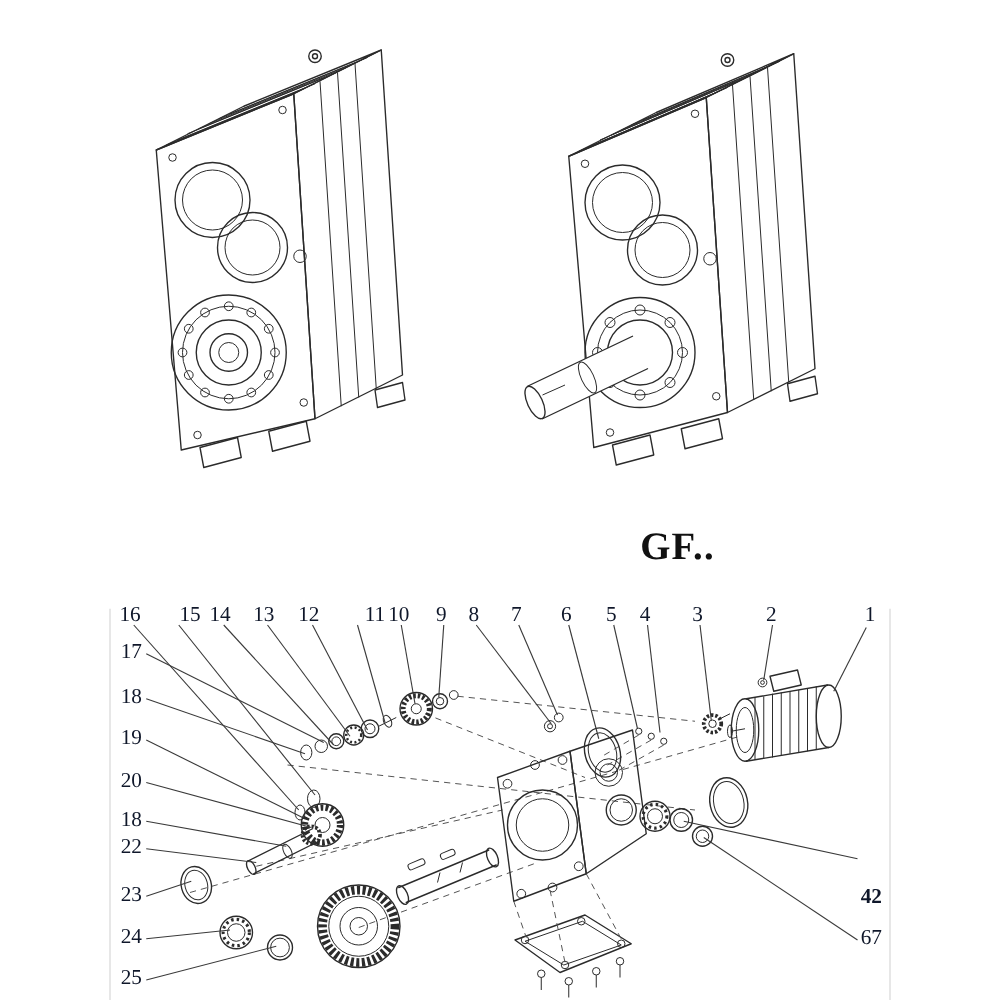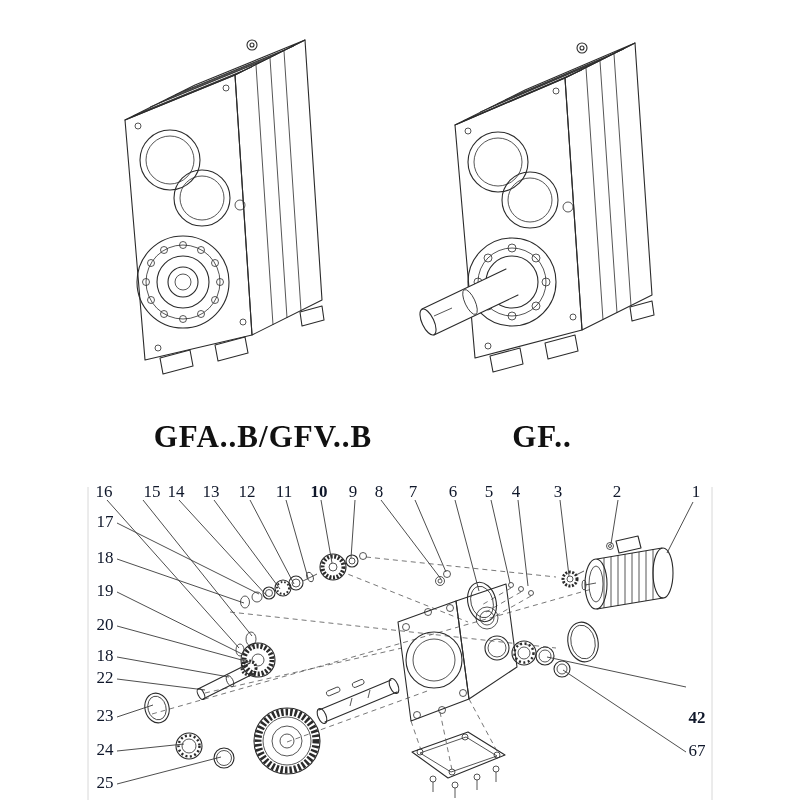--- a/index.html
+++ b/index.html
@@ -362,30 +362,29 @@
     <line class="leader" x1="117" y1="657" x2="229" y2="677"></line>
     <line class="leader" x1="117" y1="679" x2="205" y2="690"></line>
     <line class="leader" x1="117" y1="717" x2="153" y2="705"></line>
     <line class="leader" x1="117" y1="751" x2="184" y2="744"></line>
     <line class="leader" x1="117" y1="784" x2="221" y2="757"></line>
     <line class="leader" x1="686" y1="687" x2="547" y2="657"></line>
     <line class="leader" x1="686" y1="752" x2="563" y2="670"></line>
   </g>
 </svg>
 
-<div class="caption" style="left:263px;top:437px;">GFA..B/GFV..B</div>
 <div class="caption" style="left:542px;top:437px;">GF..</div>
 
 <span class="callout" style="left:104px;top:491px;">16</span>
 <span class="callout" style="left:140px;top:491px;margin-left:12px;">15</span>
 <span class="callout" style="left:176px;top:491px;">14</span>
 <span class="callout" style="left:211px;top:491px;">13</span>
 <span class="callout" style="left:247px;top:491px;">12</span>
-<span class="callout" style="left:284px;top:491px;">11</span>
-<span class="callout" style="left:319px;top:491px;font-weight:bold;">10</span>
+<span class="callout" style="left:300px;top:491px;">11</span>
+<span class="callout" style="left:319px;top:491px;">10</span>
 <span class="callout" style="left:353px;top:491px;">9</span>
 <span class="callout" style="left:379px;top:491px;">8</span>
 <span class="callout" style="left:413px;top:491px;">7</span>
 <span class="callout" style="left:453px;top:491px;">6</span>
 <span class="callout" style="left:489px;top:491px;">5</span>
 <span class="callout" style="left:516px;top:491px;">4</span>
 <span class="callout" style="left:558px;top:491px;">3</span>
 <span class="callout" style="left:617px;top:491px;">2</span>
 <span class="callout" style="left:696px;top:491px;">1</span>
 

